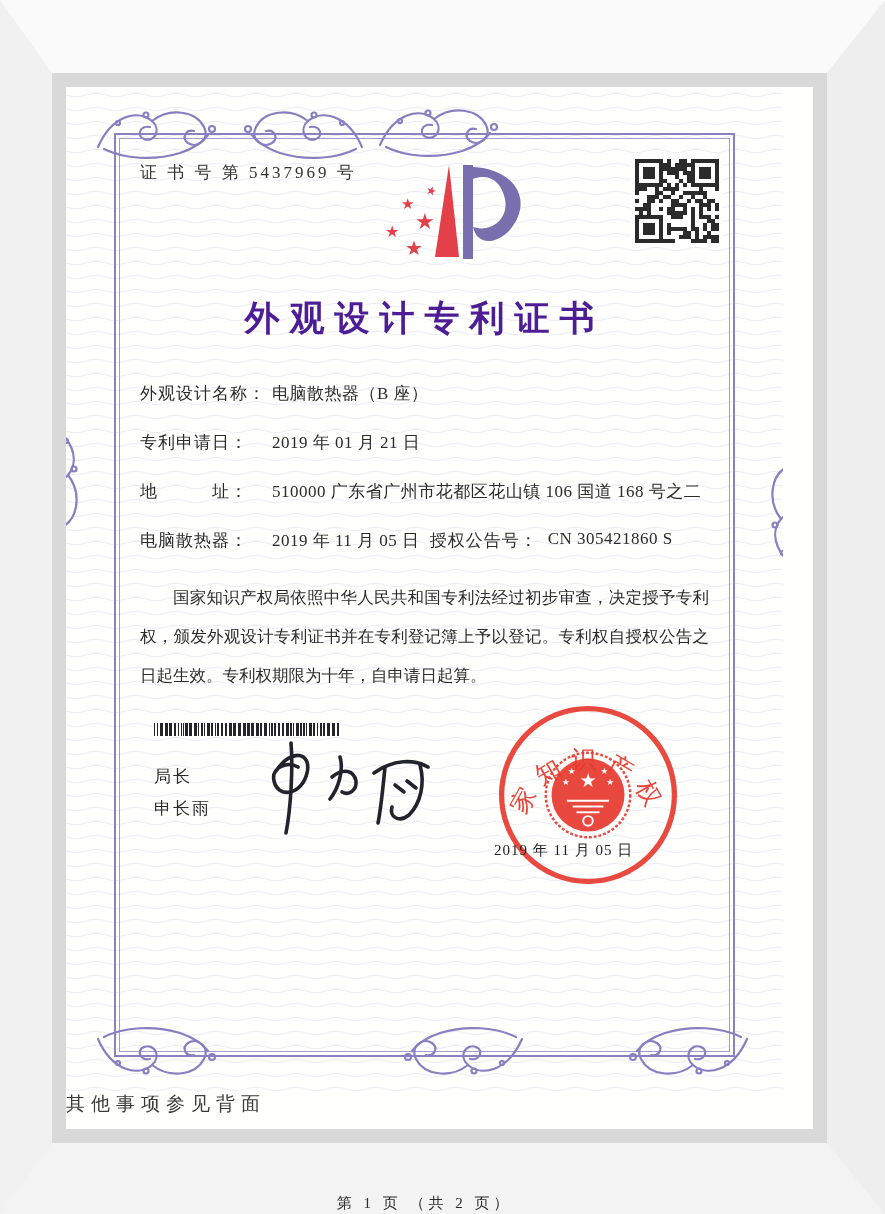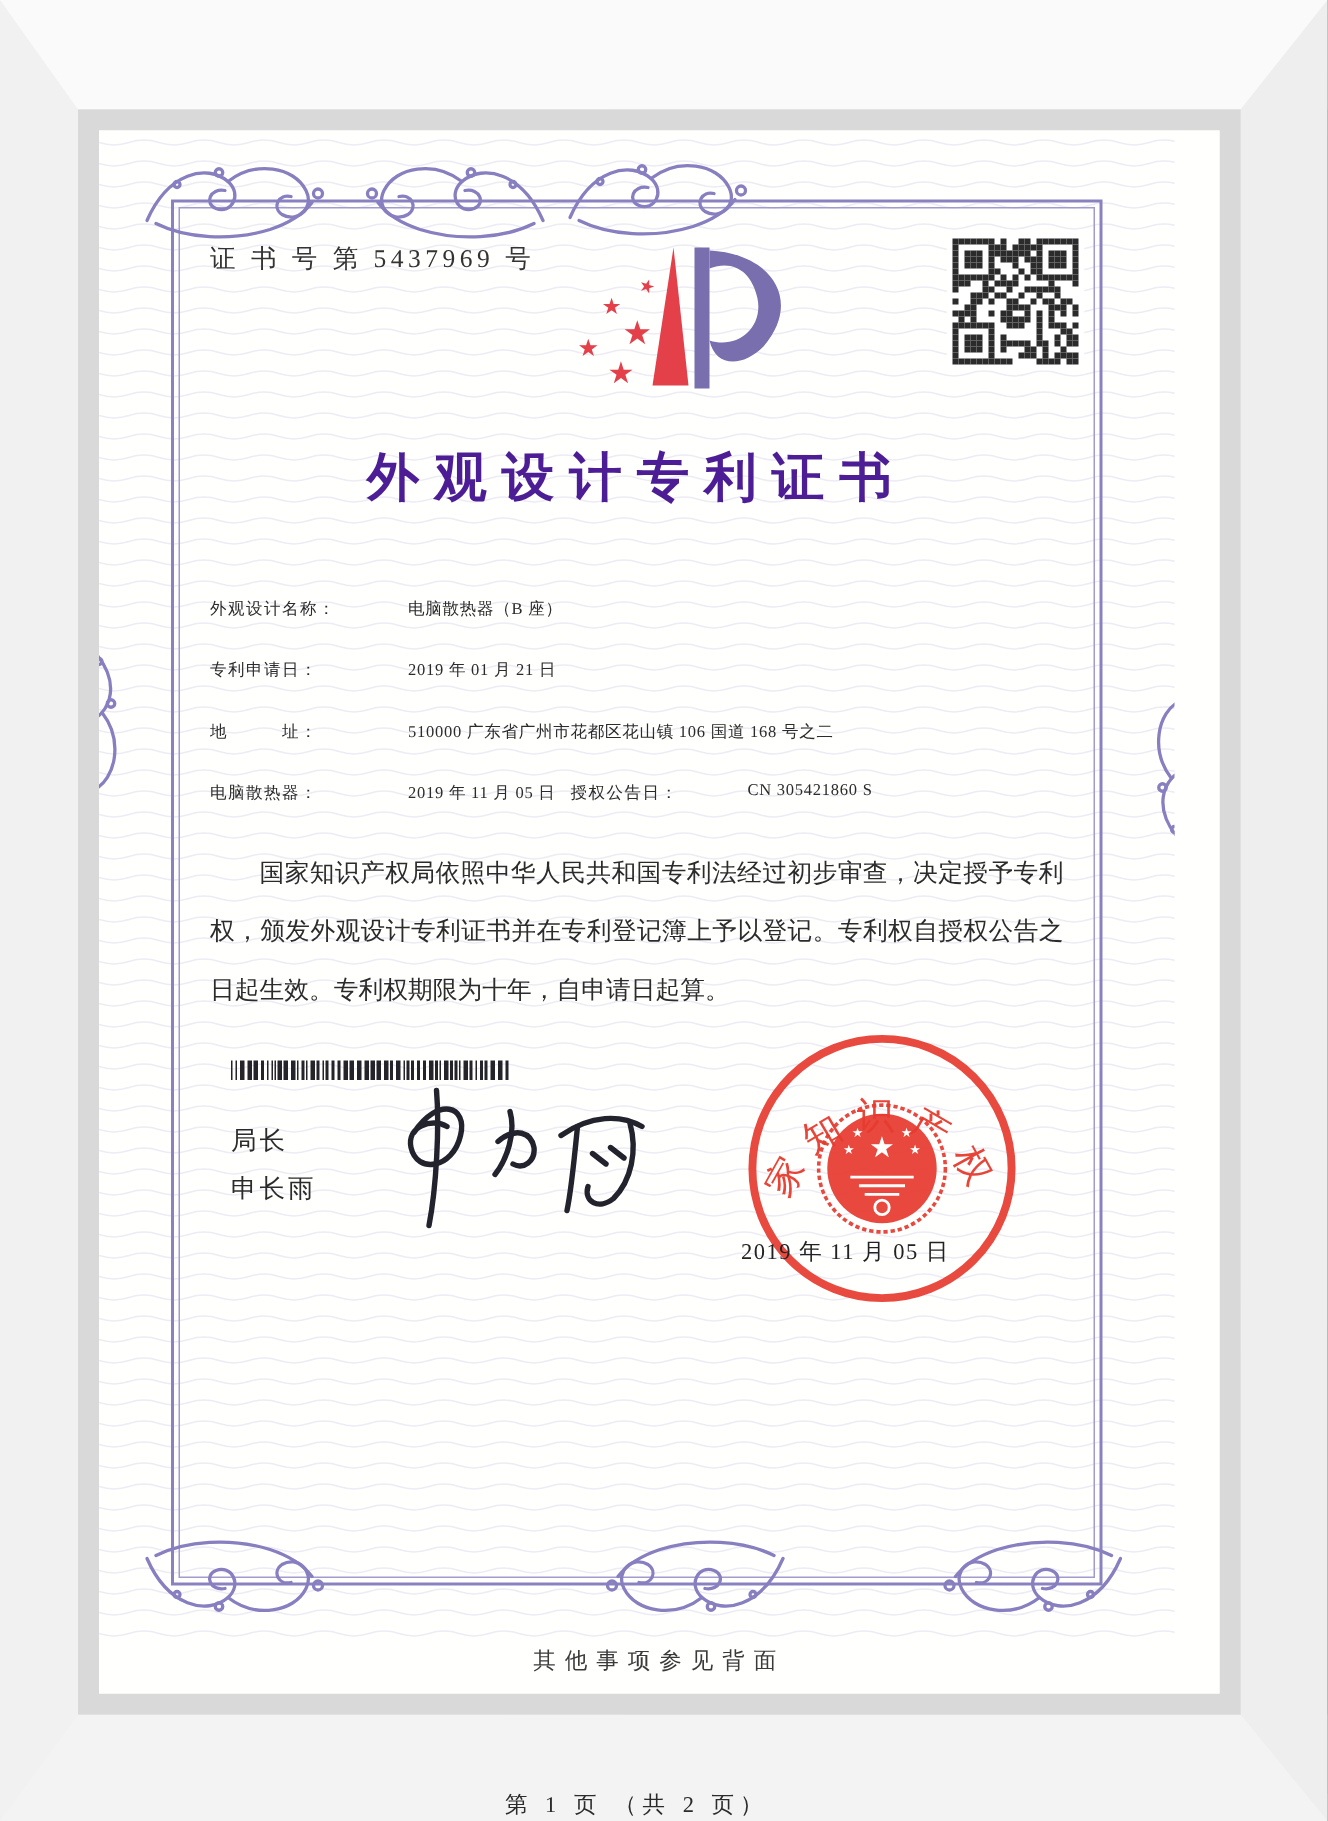--- a/index.html
+++ b/index.html
@@ -25,40 +25,40 @@
                 padding:0 26px;}
 
   .cert-no{padding-top:8px;font-size:17px;letter-spacing:3px;color:#333;}
   .header-row{position:relative;height:108px;margin-top:26px;}
   .header-row .cert-no{position:absolute;left:0;top:0;padding-top:2px;}
   .logo{position:absolute;left:50%;top:-2px;transform:translateX(-50%) translateX(22px);}
   .qr{position:absolute;right:-14px;top:-4px;}
 
   .cert-title{margin-top:28px;text-align:center;font-size:35px;font-weight:600;letter-spacing:10px;color:#4c1d95;}
 
-  .fields{margin-top:56px;font-size:11px;}
+  .fields{margin-top:40px;font-size:17px;}
   .field-row{display:flex;margin-bottom:26px;white-space:nowrap;}
   .field-label{display:inline-block;width:132px;flex:none;letter-spacing:1px;}
   .field-value{letter-spacing:0.5px;}
   .field-pair2{margin-left:10px;display:flex;}
   .field-pair2 .field-label{width:118px;}
 
   .paras{margin-top:12px;font-size:16.5px;line-height:39px;text-align:justify;}
   .paras p{margin:0 0 4px 0;text-indent:2em;}
 
   .bottom-area{position:relative;height:212px;margin-top:16px;}
   .barcode{position:absolute;left:14px;top:12px;width:192px;height:13px;display:flex;align-items:stretch;}
   .barcode i{display:block;background:#24242a;}
   .sig-label{position:absolute;left:14px;top:50px;font-size:17px;line-height:32px;letter-spacing:2px;}
   .signature{position:absolute;left:108px;top:24px;}
   .seal{position:absolute;left:352px;top:-12px;width:192px;height:192px;}
   .seal-date{position:absolute;left:2px;top:142px;font-size:15px;letter-spacing:1px;color:#222;white-space:nowrap;}
 
   .page-footer{position:absolute;left:0;right:0;bottom:10px;text-align:center;font-size:15px;letter-spacing:4px;}
-  .back-note{position:absolute;left:0;right:0;bottom:12px;text-align:center;font-size:15px;letter-spacing:6px;color:#3a3a3a;}
+  .back-note{position:absolute;left:0;right:0;bottom:12px;font-size:19px;letter-spacing:6px;color:#3a3a3a;}
 
   .star{font-family:"DejaVu Sans",sans-serif;}
 </style>
 </head>
 <body>
 
 <div class="scene">
   <div class="frame-edge"></div>
   <div class="frame-face">
     <div class="frame-mat">
@@ -444,21 +444,21 @@
               <span class="field-value">2019 年 01 月 21 日</span>
             </div>
             <div class="field-row">
               <span class="field-label">地　　　址：</span>
               <span class="field-value">510000 广东省广州市花都区花山镇 106 国道 168 号之二</span>
             </div>
             <div class="field-row">
               <span class="field-label">电脑散热器：</span>
               <span class="field-value">2019 年 11 月 05 日</span>
               <span class="field-pair2">
-                <span class="field-label">授权公告日：</span>
+                <span class="field-label">授权公告号：</span>
                 <span class="field-value">CN 305421860 S</span>
               </span>
             </div>
           </div>
 
           <div class="paras">
             <p>国家知识产权局依照中华人民共和国专利法经过初步审查，决定授予专利权，颁发外观设计专利证书并在专利登记簿上予以登记。专利权自授权公告之日起生效。专利权期限为十年，自申请日起算。</p>
           </div>
 
           <div class="bottom-area">

